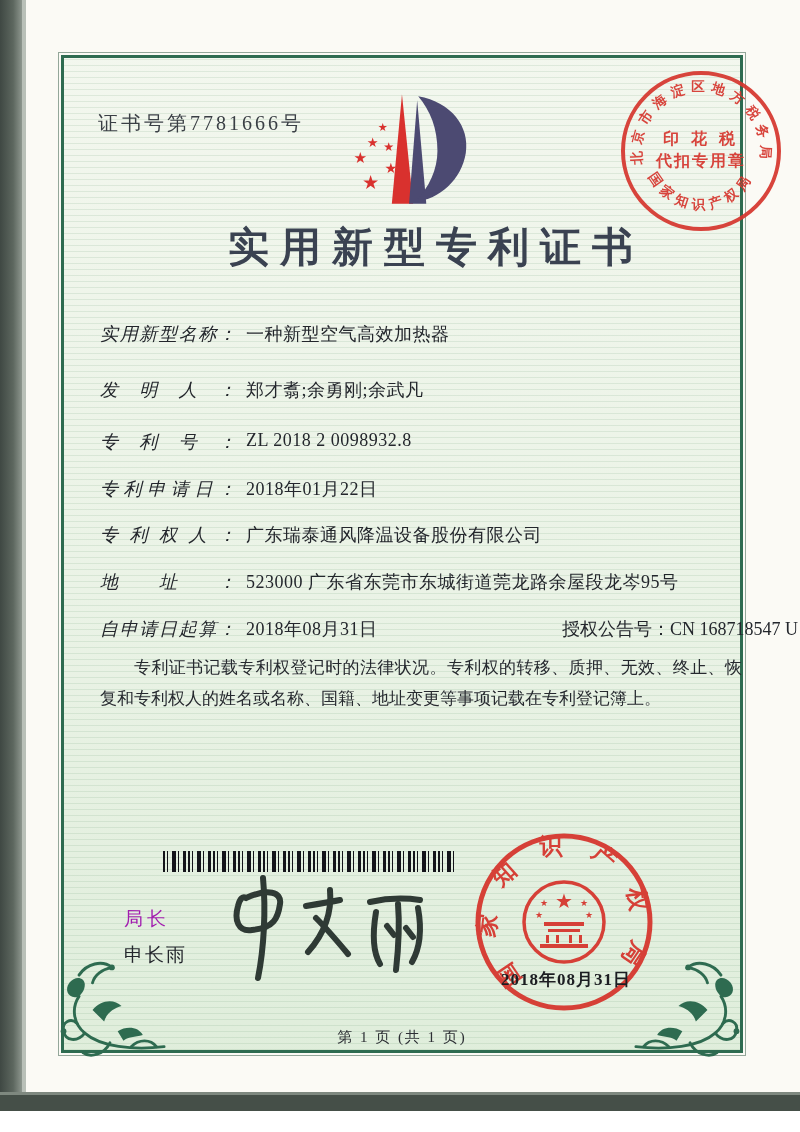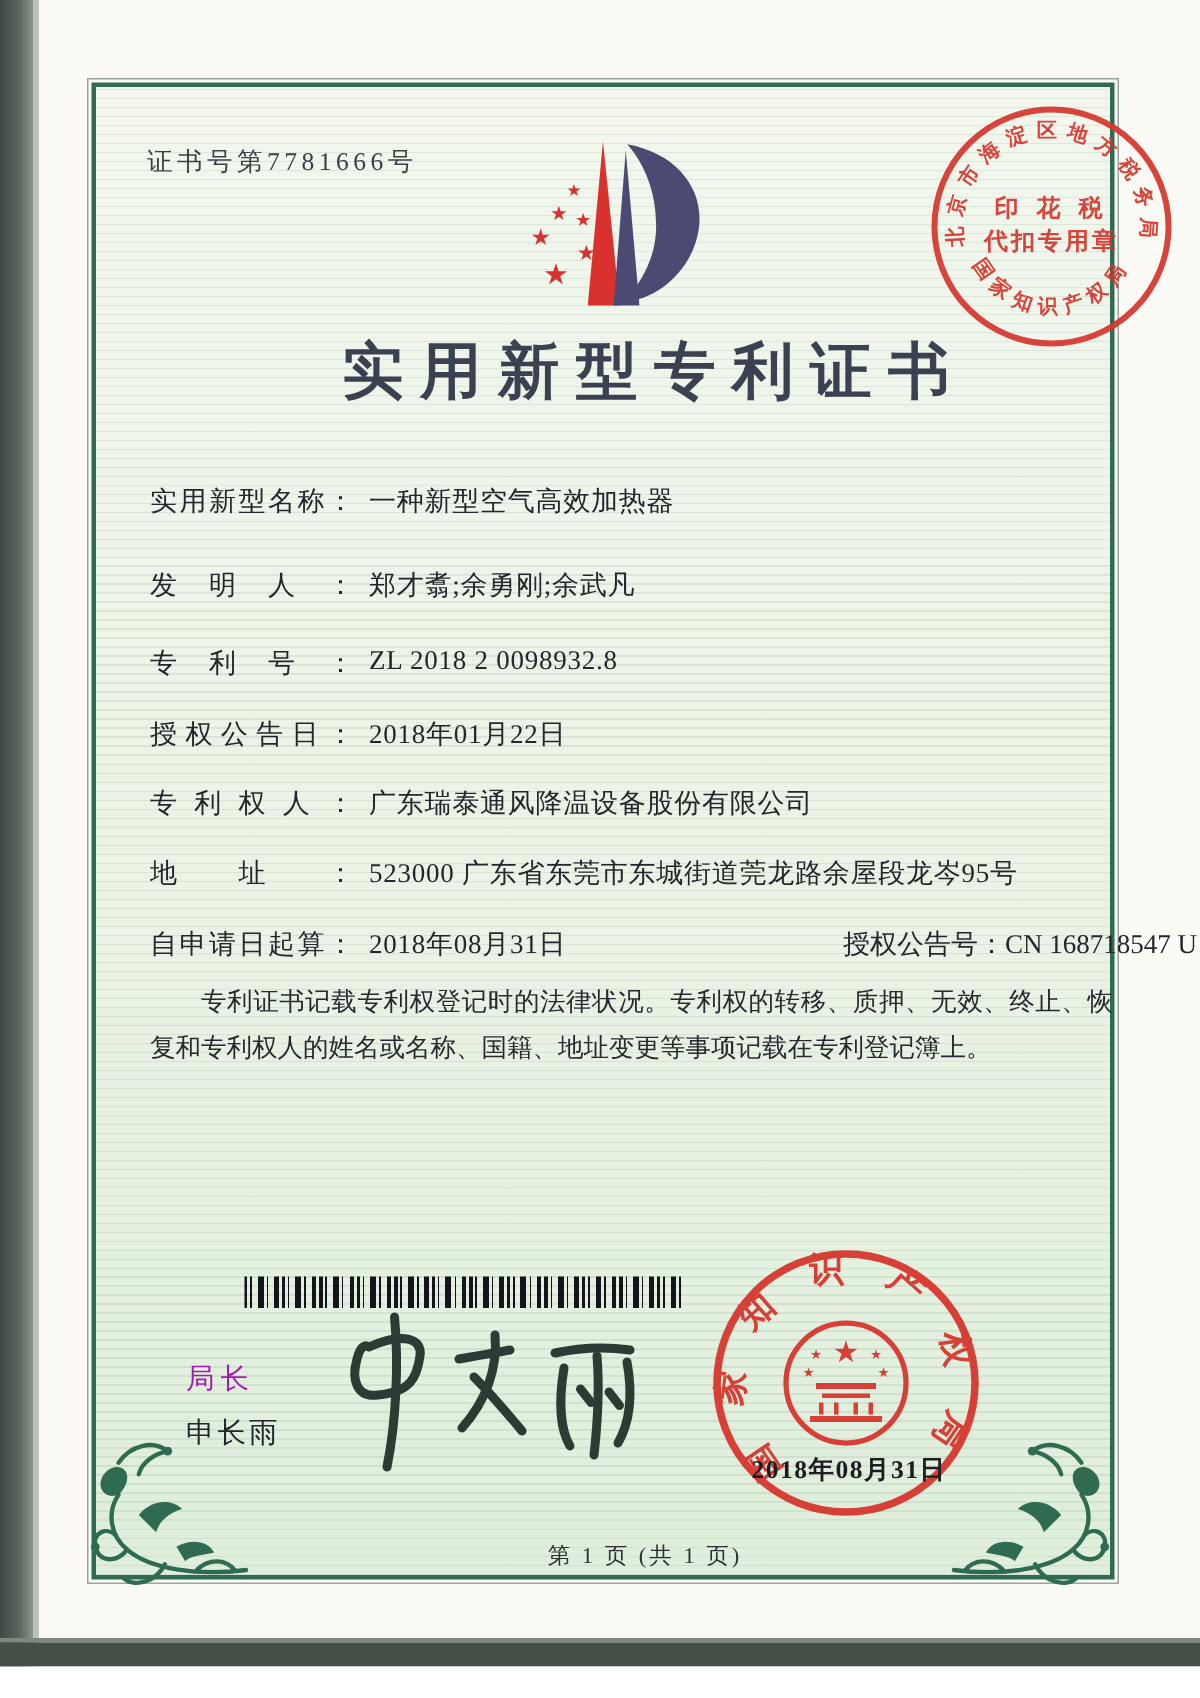--- a/index.html
+++ b/index.html
@@ -24,28 +24,28 @@
     border:3px solid #2e6b50;
     background:
       repeating-linear-gradient(0deg, rgba(110,160,120,0.16) 0 1px, rgba(255,255,255,0) 1px 6px),
       linear-gradient(180deg, rgba(238,245,234,0.65) 0%, rgba(230,241,226,0.8) 55%, rgba(222,237,218,0.95) 100%);}
 
   .corner-flourish{position:absolute;width:116px;height:116px;z-index:5;}
   .corner-bl{left:50px;top:950px;}
   .corner-br{left:634px;top:950px;transform:scaleX(-1);}
 
   
-  .cert-no{position:absolute;left:98px;top:96px;font-size:17px;letter-spacing:3px;color:#3a3f45;z-index:3;}
+  .cert-no{position:absolute;left:98px;top:110px;font-size:20px;letter-spacing:3px;color:#3a3f45;z-index:3;}
   .logo{position:absolute;left:328px;top:90px;width:152px;height:132px;z-index:3;}
   .title{position:absolute;left:58px;top:220px;width:756px;text-align:center;
     font-size:41px;font-weight:bold;letter-spacing:11px;color:#3a4251;z-index:3;}
 
   
   .field-row{position:absolute;left:100px;width:640px;font-size:18px;color:#23262c;z-index:3;white-space:nowrap;}
-  .flabel{display:inline-block;width:136px;text-align:justify;text-align-last:justify;vertical-align:top;}
+  .flabel{display:inline-block;width:136px;text-align:justify;text-align-last:justify;vertical-align:top;font-style:italic;}
   .fvalue{display:inline-block;margin-left:10px;letter-spacing:0.5px;}
   .grant-right{position:absolute;left:462px;top:0;white-space:nowrap;}
 
   
   .paragraphs{position:absolute;left:100px;top:652px;width:642px;z-index:3;}
   .paragraphs p{margin:0;font-size:17px;line-height:31px;text-align:justify;text-indent:2em;color:#26292f;}
 
   
   .barcode{position:absolute;left:163px;top:851px;width:292px;height:21px;z-index:3;
     background:repeating-linear-gradient(90deg,
@@ -60,21 +60,21 @@
   .director-name{position:absolute;left:124px;top:942px;font-size:19px;letter-spacing:2px;color:#23262c;z-index:3;}
   .signature{position:absolute;left:218px;top:868px;width:232px;height:118px;z-index:4;}
 
   
   .tax-stamp{position:absolute;left:610px;top:60px;width:182px;height:182px;z-index:6;opacity:0.93;}
   .gov-seal{position:absolute;left:468px;top:826px;width:192px;height:192px;z-index:5;opacity:0.95;}
   .seal-date{position:absolute;left:478px;top:968px;width:176px;text-align:center;
     font-size:17px;font-weight:bold;color:#1c1d22;z-index:6;letter-spacing:1px;}
 
   .footer{position:absolute;left:58px;top:1028px;width:688px;text-align:center;
-    font-size:15px;letter-spacing:2px;color:#2c2f34;z-index:3;padding-left:28px;}
+    font-size:15px;letter-spacing:2px;color:#2c2f34;z-index:3;}
 </style>
 </head>
 <body>
 
 <div class="scan-left"></div>
 <div class="scan-left-thin"></div>
 <div class="scan-bottom-thin"></div>
 <div class="scan-bottom"></div>
 <div class="scan-below"></div>
 
@@ -136,21 +136,21 @@
 <div class="field-row" style="top:322px">
   <span class="flabel">实用新型名称：</span><span class="fvalue">一种新型空气高效加热器</span>
 </div>
 <div class="field-row" style="top:378px">
   <span class="flabel">发明人：</span><span class="fvalue">郑才翥;余勇刚;余武凡</span>
 </div>
 <div class="field-row" style="top:430px">
   <span class="flabel">专利号：</span><span class="fvalue">ZL 2018 2 0098932.8</span>
 </div>
 <div class="field-row" style="top:477px">
-  <span class="flabel">授权公告日：</span><span class="fvalue">2018年01月22日</span>
+  <span class="flabel">专利申请日：</span><span class="fvalue">2018年01月22日</span>
 </div>
 <div class="field-row" style="top:523px">
   <span class="flabel">专利权人：</span><span class="fvalue">广东瑞泰通风降温设备股份有限公司</span>
 </div>
 <div class="field-row" style="top:570px">
   <span class="flabel">地址：</span><span class="fvalue">523000 广东省东莞市东城街道莞龙路余屋段龙岑95号</span>
 </div>
 <div class="field-row" style="top:617px">
   <span class="flabel">自申请日起算：</span><span class="fvalue">2018年08月31日</span>
   <span class="grant-right">

